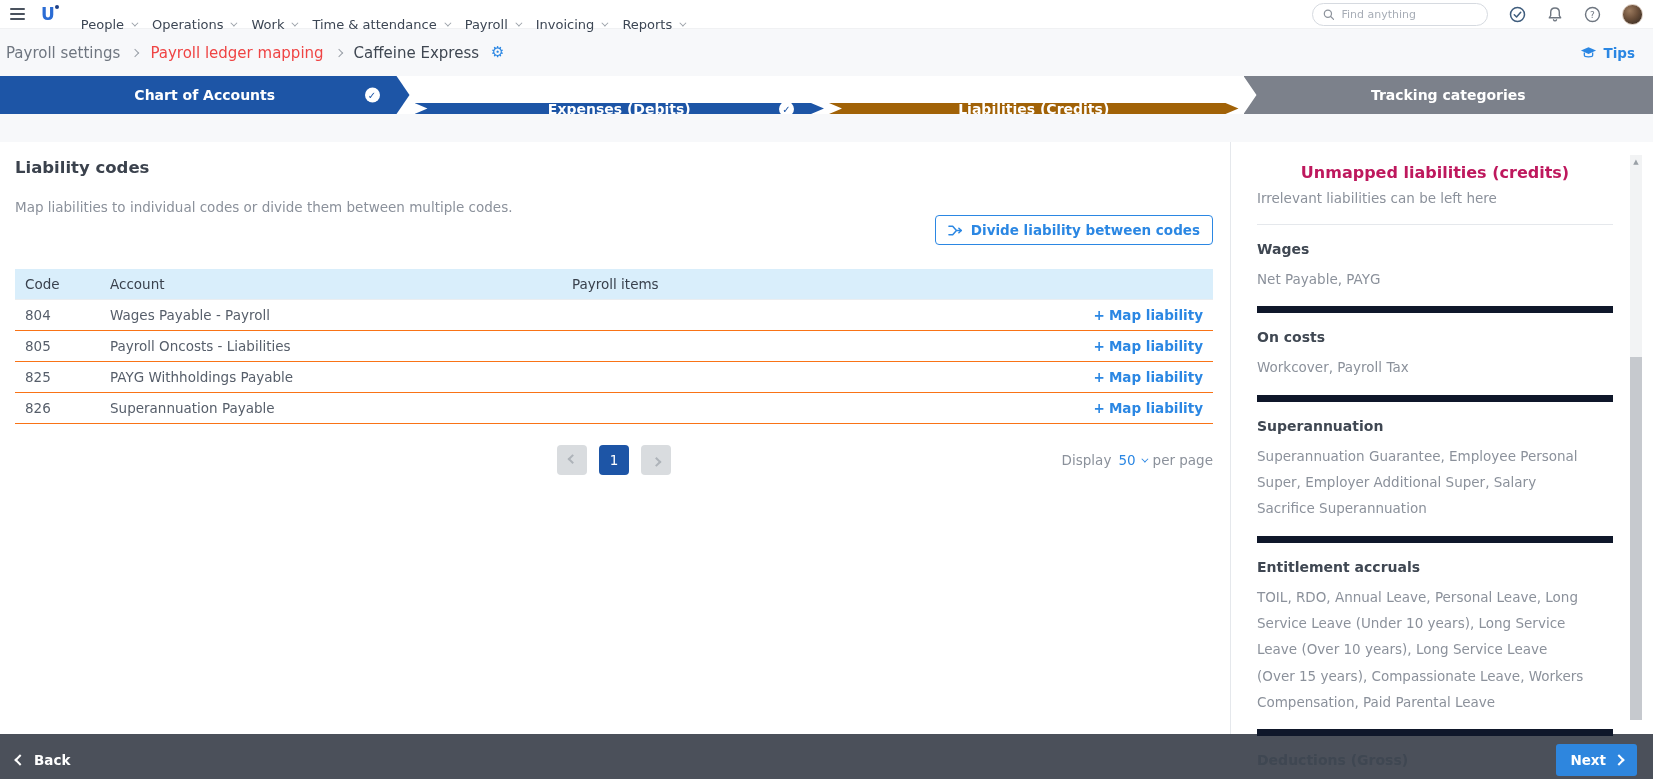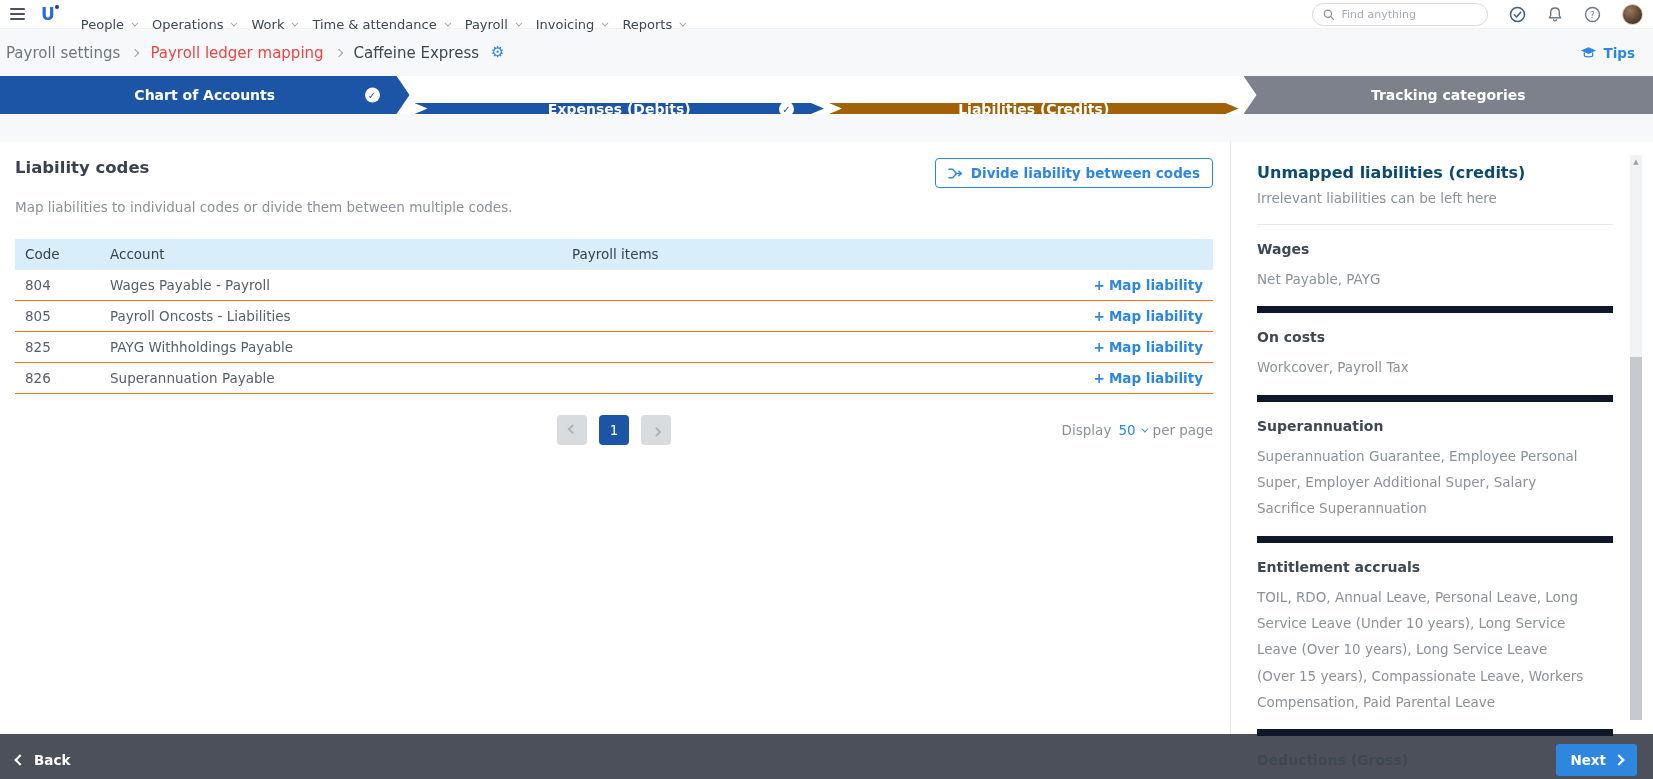--- a/index.html
+++ b/index.html
@@ -54,21 +54,21 @@
   .step.active { background:#a16207; }
   .step.upcoming { background:#7c818b; }
   .step-check {
     position:absolute; right:30px; top:50%; transform:translateY(-50%);
     width:15px; height:15px; border-radius:50%; background:#fff; color:#1d55a6;
     font-size:10px; font-weight:bold; display:flex; align-items:center; justify-content:center;
   }
   
   .content { display:flex; margin-top:28px; height:592px; background:#fff; }
   .main-panel { width:1231px; border-right:1px solid #e5e8ec; padding:16px 17px 0 15px; }
-  .panel-head { display:flex; align-items:flex-start; }
+  .panel-head { display:flex; align-items:flex-start;flex-direction:column; }
   .panel-title { font-size:16.5px; font-weight:bold; color:#3b424d; }
   .panel-sub { margin-top:22px; font-size:13.5px; color:#8b919b; }
   .divide-btn {
     margin-left:auto; display:flex; align-items:center; gap:8px;
     border:1px solid #2b87e3; border-radius:4px; background:#fff; color:#2b87e3;
     font-weight:bold; font-size:13.5px; padding:6px 12px; cursor:pointer;
     font-family:"DejaVu Sans","Liberation Sans",sans-serif;
   }
   table { width:100%; border-collapse:collapse; margin-top:24px; font-size:13.5px; }
   thead th { background:#d9eefb; text-align:left; font-weight:normal; color:#39414d; padding:7px 10px; }
@@ -86,21 +86,21 @@
   }
   .page-btn .pchev { width:7px; height:7px; border-right:2px solid #aeb3b9; border-bottom:2px solid #aeb3b9; }
   .page-btn .left { transform:rotate(135deg) translate(-1px,1px); }
   .page-btn .right { transform:rotate(-45deg) translate(-1px,1px); }
   .page-btn.current { background:#1d55a6; color:#fff; font-size:13.5px; cursor:pointer; }
   .per-page { position:absolute; right:0; top:50%; transform:translateY(-50%); display:flex; align-items:center; gap:7px; color:#8b919b; font-size:13.5px; }
   .per-page .val { color:#2b87e3; cursor:pointer; display:flex; align-items:center; gap:5px; }
   .per-page .vchev { width:5px; height:5px; border-right:1.5px solid #2b87e3; border-bottom:1.5px solid #2b87e3; transform:rotate(45deg) translateY(-2px); }
   
   .sidebar { flex:1; position:relative; padding:21px 40px 0 26px; }
-  .sb-title { font-size:16px; font-weight:bold; color:#0c4a6e; }
+  .sb-title { font-size:16px; font-weight:bold; color:#be185d;text-align:center; }
   .sb-sub { margin-top:8px; font-size:13.5px; color:#8b919b; padding-bottom:18px; border-bottom:1px solid #e5e8ec; }
   .sb-section { padding:16px 0 14px 0; border-bottom:7px solid #0f172a; }
   .sb-sec-title { font-size:14px; font-weight:bold; color:#3f4752; }
   .sb-sec-items { margin-top:9px; font-size:13.5px; color:#8b919b; line-height:1.95; max-width:332px; }
   .sb-scrollbar { position:absolute; top:13px; right:11px; width:12px; height:565px; background:#f2f3f4; }
   .sb-scroll-up { height:14px; display:flex; align-items:center; justify-content:center; color:#9aa0a6; font-size:7px; cursor:pointer; }
   .sb-thumb { position:absolute; left:0; top:202px; width:12px; height:363px; background:#c6c9ce; cursor:pointer; }
   
   .footer {
     height:52px; background:#4b505a; display:flex; align-items:center;

